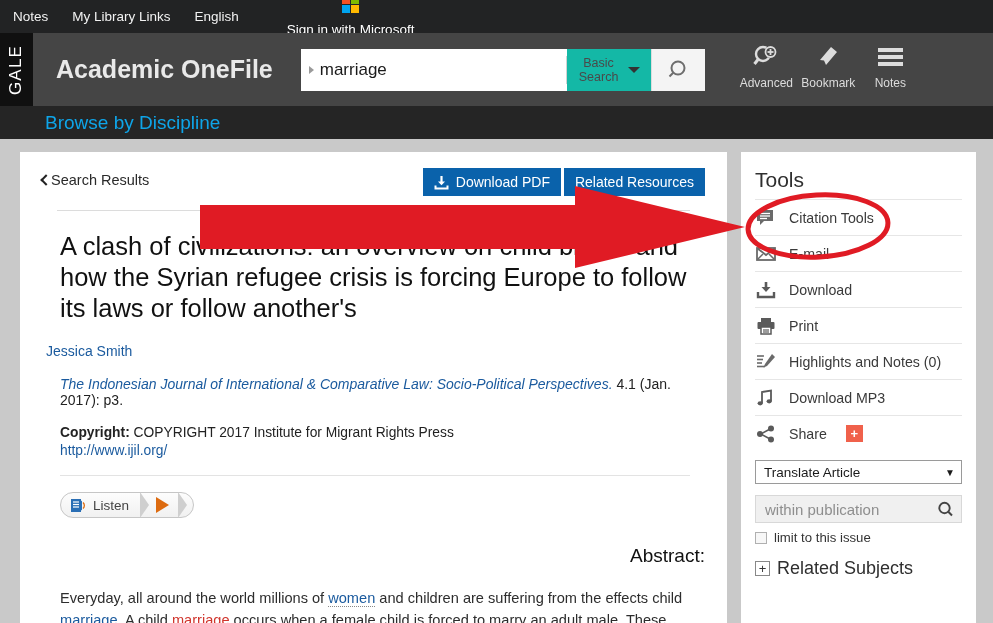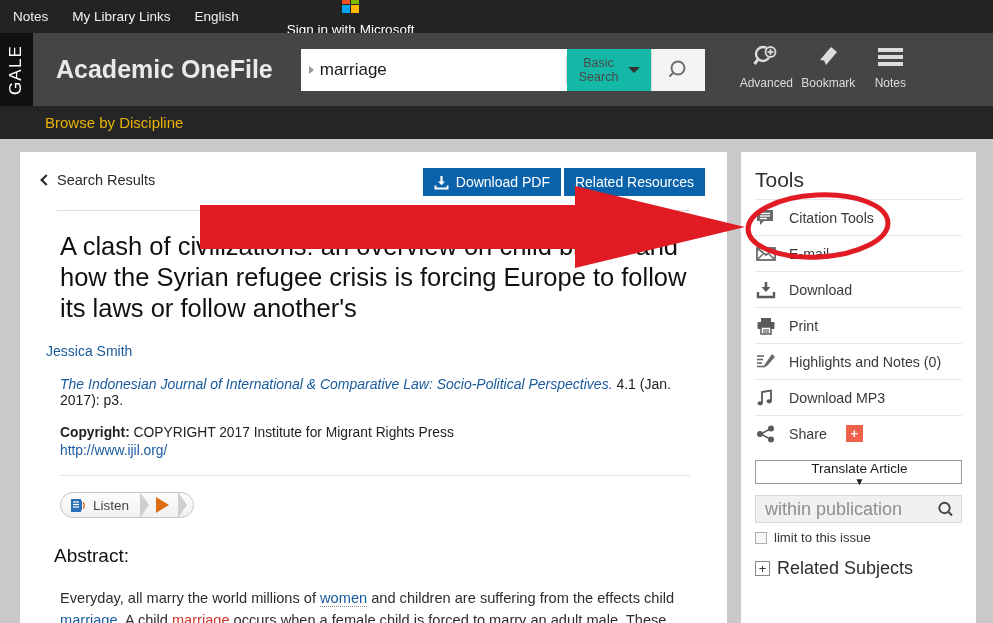--- a/index.html
+++ b/index.html
@@ -118,31 +118,31 @@
   .hamb i {
     display: block; width: 25px; height: 3.5px;
     background: #dcdcdc; margin: 3.5px 0;
   }
 
   
   .browsebar {
     height: 33px; background: #252525;
     display: flex; align-items: center; padding-left: 45px;
   }
-  .browsebar .lnk { color: #eab308; font-size: 15px; cursor: pointer; }
+  .browsebar .lnk { color: #0ea5e9; font-size: 19px; cursor: pointer; }
 
   
   .page { display: flex; padding: 13px 18px 0 20px; gap: 14px; position: relative; }
   .article {
     width: 707px; background: #fff; min-height: 600px;
     padding: 16px 22px 0 22px; flex: 0 0 707px;
   }
   .art-top { display: flex; align-items: flex-start; justify-content: space-between; }
   .backlink {
-    display: flex; align-items: center; gap: 7px;
+    display: flex; align-items: center; gap: 1px;
     color: #2a2a2a; font-size: 14.5px; cursor: pointer; padding-top: 4px;
   }
   .chev-l {
     width: 8px; height: 8px; border-left: 2.5px solid #222;
     border-bottom: 2.5px solid #222; transform: rotate(45deg);
   }
   .art-btns { display: flex; gap: 3px; }
   .btn-blue {
     background: #0a62ab; color: #fff; font-size: 14px;
     padding: 6px 11px; border: 0; cursor: pointer;
@@ -174,21 +174,21 @@
   .listen .notch {
     width: 0; height: 0; border-left: 9px solid #cfcfcf;
     border-top: 13px solid transparent; border-bottom: 13px solid transparent;
   }
   .listen .play {
     width: 0; height: 0; border-left: 13px solid #dd6b10;
     border-top: 8px solid transparent; border-bottom: 8px solid transparent;
     margin: 0 9px 0 7px;
   }
 
-  .abs-h { font-size: 19px; color: #111; margin: 27px 0 0 12px; font-weight: 400; }
+  .abs-h { font-size: 19px; color: #111; margin: 27px 0 0 12px; font-weight: 400; text-align: right; }
   .abs-body {
     font-size: 14.6px; line-height: 21.5px; color: #2d2d2d;
     margin: 21px 18px 0 18px; max-width: 640px;
   }
   .abs-body .hl { color: #d0342c; }
   .abs-body .lnk {
     color: #1a5a9e; border-bottom: 1px dotted #888; cursor: pointer;
   }
 
   
@@ -204,28 +204,28 @@
   .tool-row .lbl { font-size: 14.2px; color: #3a3a3a; }
   .tool-row .ic { width: 22px; display: flex; justify-content: center; }
   .plusbadge {
     background: #f0614b; color: #fff; font-size: 13px; font-weight: bold;
     width: 17px; height: 17px; display: inline-flex;
     align-items: center; justify-content: center; margin-left: 7px;
   }
   .translate {
     margin-top: 9px; height: 24px; border: 1px solid #9a9a9a;
     display: flex; align-items: center; justify-content: space-between;
-    padding: 0 6px 0 8px; font-size: 13.5px; color: #1a1a1a; cursor: pointer; flex-direction: column;
+    padding: 0 6px 0 8px; font-size: 13.5px; color: #1a1a1a; cursor: pointer;
   }
   .withinpub {
     margin-top: 11px; height: 28px; background: #f0f0f0;
     border: 1px solid #d8d8d8; display: flex; align-items: center;
     justify-content: space-between; padding: 0 7px 0 9px; cursor: text;
   }
-  .withinpub .ph { font-size: 18px; color: #8e8e8e; }
+  .withinpub .ph { font-size: 15px; color: #8e8e8e; }
   .limitrow { display: flex; align-items: center; gap: 7px; margin-top: 7px; cursor: pointer; }
   .limitrow .box {
     width: 12px; height: 12px; border: 1px solid #b0b0b0; background: #f7f7f7;
   }
   .limitrow .lbl { font-size: 13.2px; color: #333; }
   .relsubj { display: flex; align-items: center; gap: 7px; margin-top: 13px; cursor: pointer; }
   .relsubj .pbox {
     width: 15px; height: 15px; border: 1px solid #888; color: #333;
     font-size: 13px; display: flex; align-items: center; justify-content: center;
   }
@@ -366,21 +366,21 @@
         <path d="M9 6 L12 3.5 L12 13.5 L9 11 Z" fill="#2a6fb5"></path>
         <path d="M13 5.5 A4 4 0 0 1 13 11.5" fill="none" stroke="#dd6b10" stroke-width="1.3"></path>
       </svg>
       <span class="lbl">Listen</span>
       <span class="notch"></span>
       <span class="play"></span>
       <span class="notch"></span>
     </div>
 
     <h2 class="abs-h">Abstract:</h2>
-    <p class="abs-body"><span>Everyday, all marry the world millions of </span><span class="lnk">women</span><span> and children are suffering from the effects child </span><span class="lnk">marriage</span><span>. A child </span><span class="hl">marriage</span><span> occurs when a female child is forced to marry an adult male. These </span></p>
+    <p class="abs-body"><span>Everyday, all around the world millions of </span><span class="lnk">women</span><span> and children are suffering from the effects child </span><span class="lnk">marriage</span><span>. A child </span><span class="hl">marriage</span><span> occurs when a female child is forced to marry an adult male. These </span></p>
   </div>
 
   <div class="tools">
     <h2>Tools</h2>
 
     <div class="tool-row">
       <span class="ic">
         <svg width="20" height="18" viewBox="0 0 20 18">
           <path d="M1 1 h16 v11 h-9 l-4 4 v-4 h-3 z" fill="#6a6a6a"></path>
           <line x1="4" y1="4.5" x2="14" y2="4.5" stroke="#fff" stroke-width="1.3"></line>

